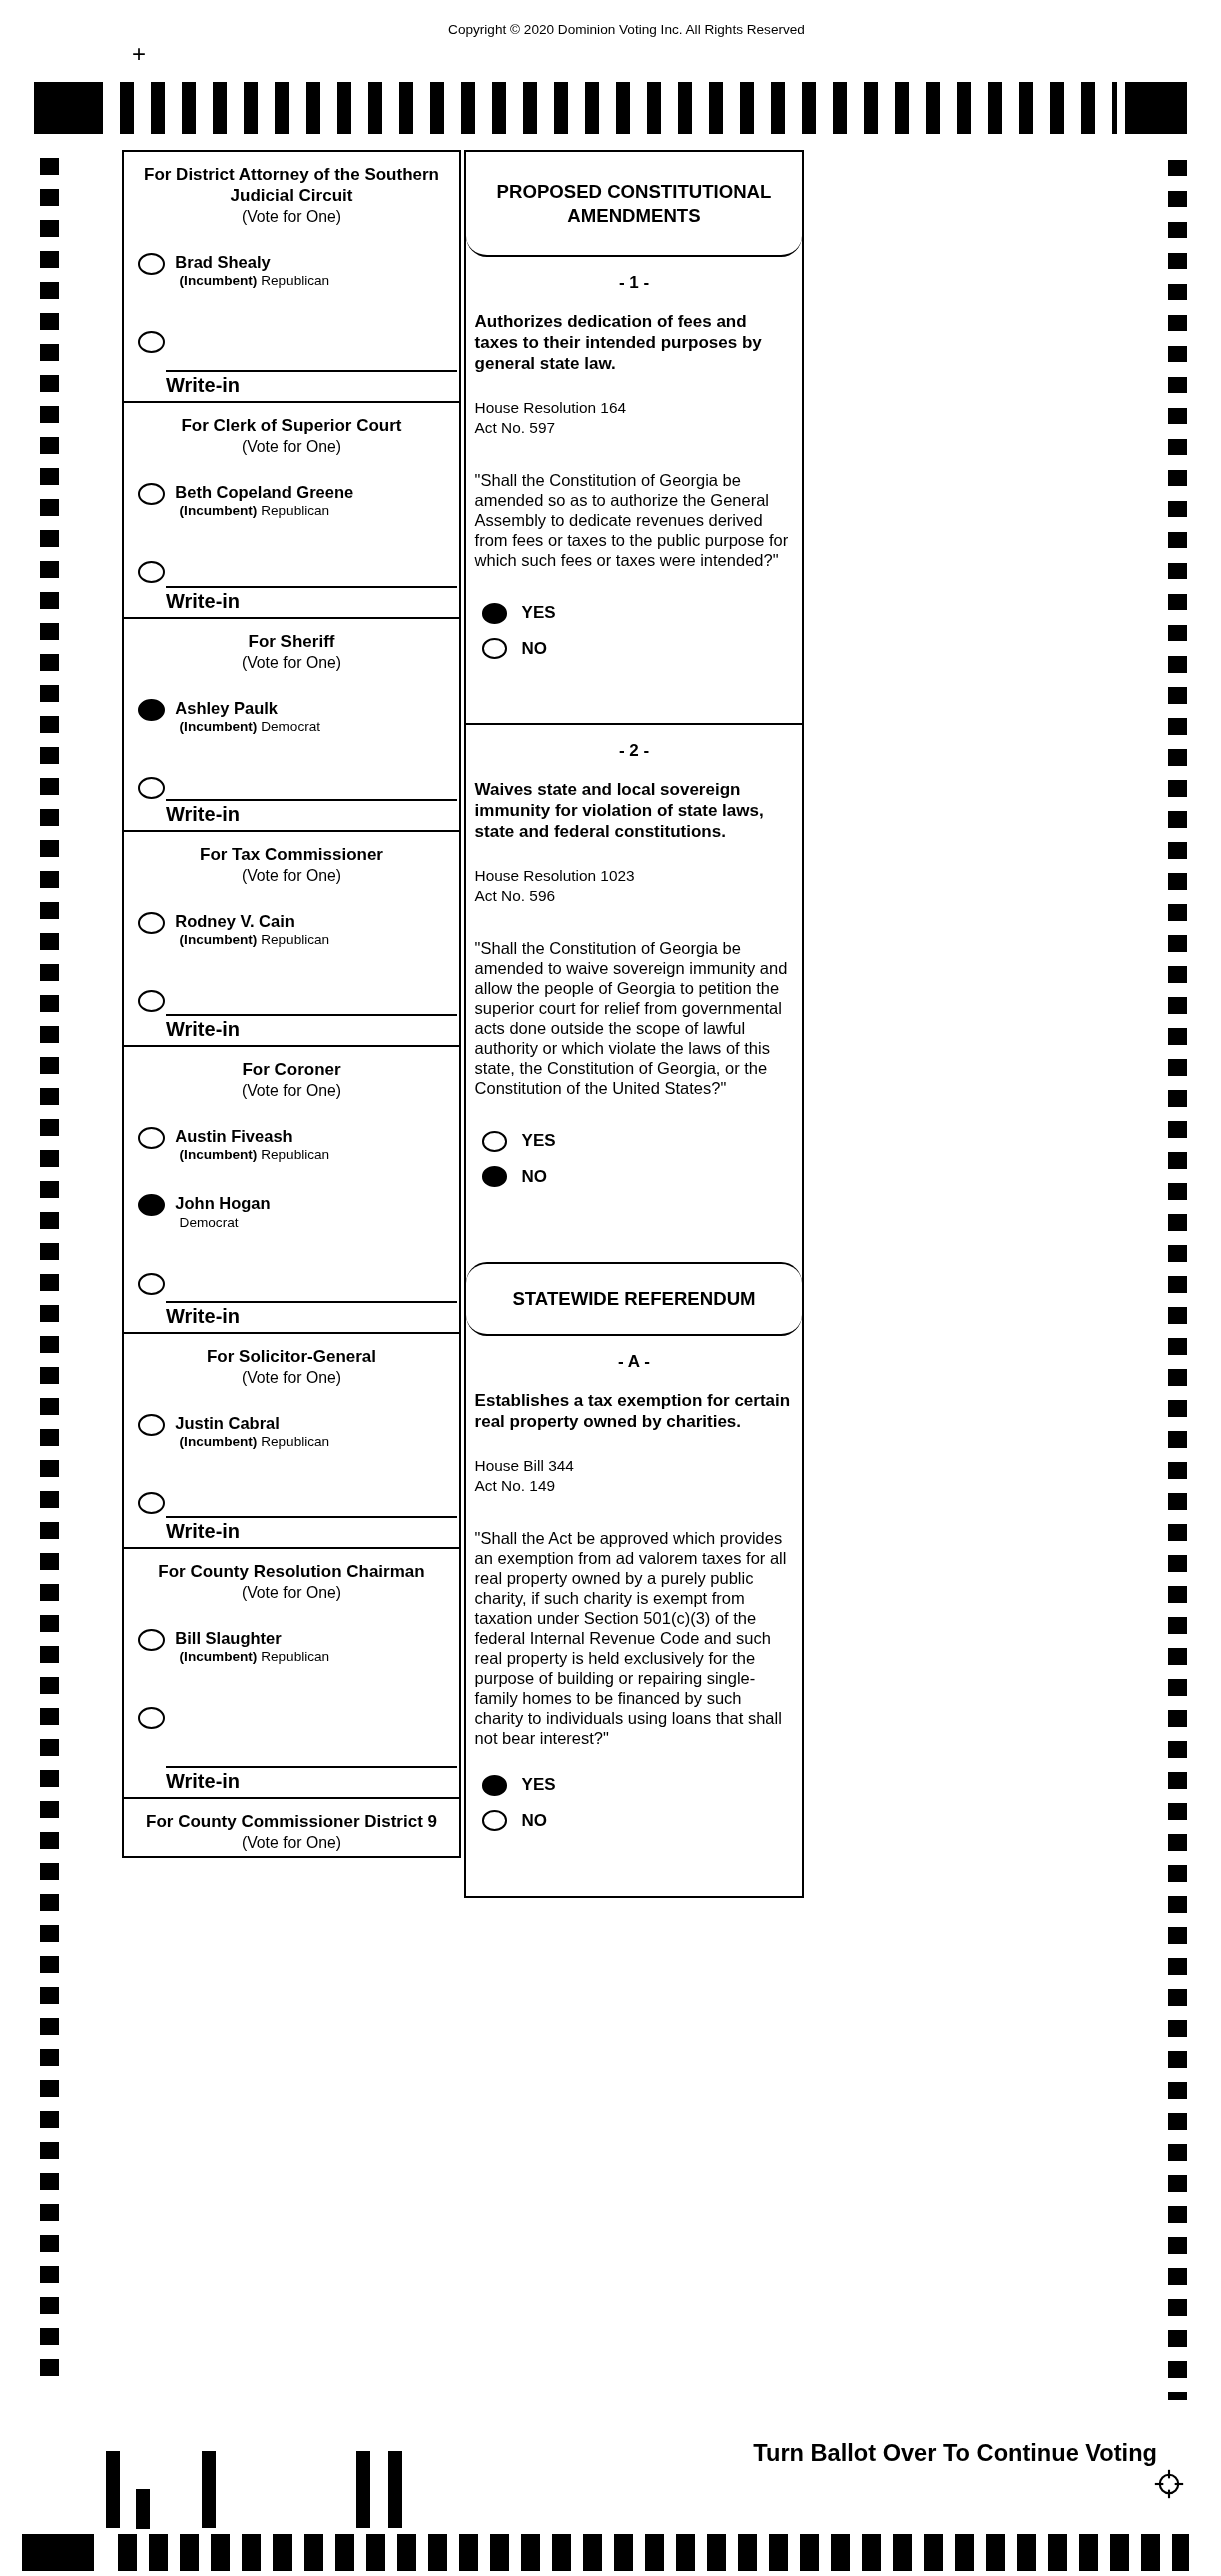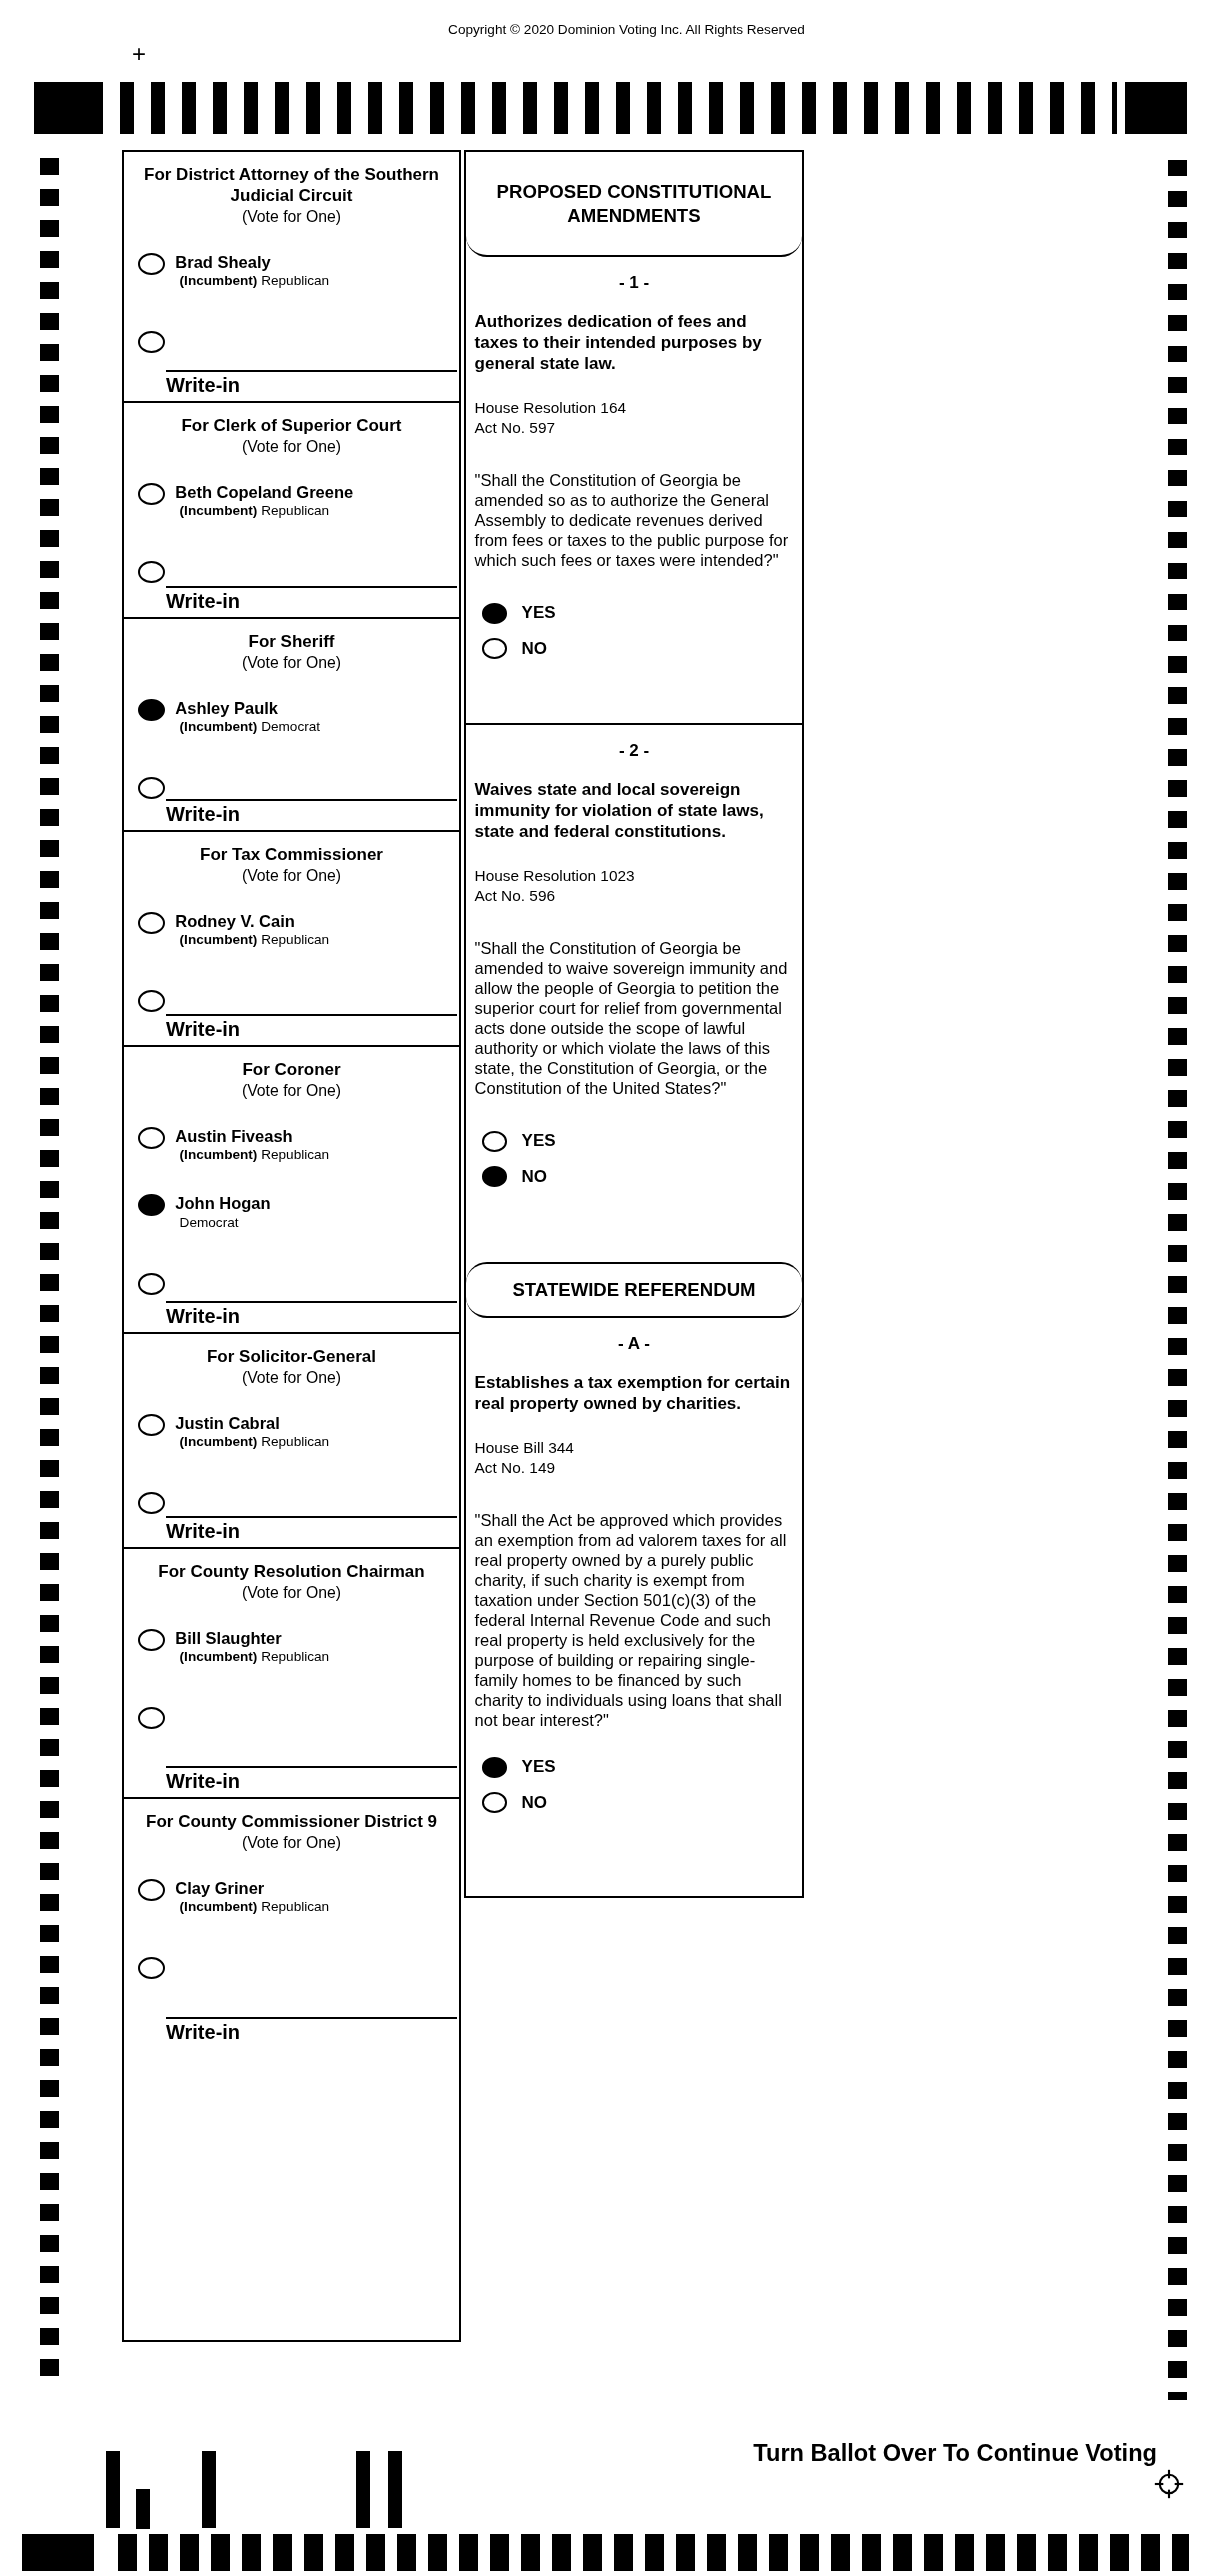--- a/index.html
+++ b/index.html
@@ -14,21 +14,21 @@
   .band-block{position:absolute;background:#000;}
   .top-bars{position:absolute;left:120px;top:82px;width:997px;height:52px;
     background:repeating-linear-gradient(to right,#000 0 14.3px,transparent 14.3px 31px);}
   .bottom-bars{position:absolute;left:118px;top:2534px;width:1071px;height:37px;
     background:repeating-linear-gradient(to right,#000 0 18.6px,transparent 18.6px 31px);}
   .col-marks-left{position:absolute;left:40px;top:158px;width:18.6px;height:2221px;
     background:repeating-linear-gradient(to bottom,#000 0 16.5px,transparent 16.5px 31px);}
   .col-marks-right{position:absolute;left:1168px;top:160px;width:18.6px;height:2240px;
     background:repeating-linear-gradient(to bottom,#000 0 16.5px,transparent 16.5px 31px);}
   
-  .lbox{position:absolute;left:122px;top:150px;width:339px;height:2192px;
+  .lbox{position:absolute;left:122px;top:150px;width:339px;height:1708px;
     border:2.1px solid #000;box-sizing:border-box;overflow:hidden;}
   .rbox{position:absolute;left:464px;top:150px;width:340px;height:1748px;
     border:2.1px solid #000;box-sizing:border-box;overflow:hidden;}
   
   .contest{position:relative;box-sizing:border-box;overflow:hidden;}
   .contest + .contest{border-top:2.1px solid #000;}
   .h348{height:249px}.h302{height:216px}.h298{height:213px}.h300{height:215px}
   .h400{height:287px}.h349{height:250px}.h350{height:251px}
   .c-title{margin:0;padding:11.5px 18.6px 0;text-align:center;font-size:17px;line-height:21px;font-weight:bold;}
   .c-instr{text-align:center;font-size:15.8px;margin-top:2.1px;}
@@ -41,21 +41,21 @@
   .cand-name{font-size:16.5px;font-weight:bold;line-height:18px;}
   .cand-party{font-size:13.6px;padding-left:4.3px;margin-top:2.9px;}
   .cand-party .inc{font-weight:bold;}
   .writein{position:absolute;left:42px;right:2.1px;bottom:4.3px;}
   .wline{border-top:2.1px solid #000;height:0;}
   .wlabel{font-weight:bold;font-size:20px;padding-top:2.1px;}
   
   .rc-header{display:flex;align-items:center;justify-content:center;text-align:center;
     font-weight:bold;font-size:18.6px;line-height:23.6px;box-sizing:border-box;padding:0 29px;border-radius:21px;}
   .rh147{height:105px;border-bottom:2.1px solid #000;}
-  .rh98{height:56px;border-top:2.1px solid #000;border-bottom:2.1px solid #000;}
+  .rh98{height:74px;border-top:2.1px solid #000;border-bottom:2.1px solid #000;}
   .measure{position:relative;box-sizing:border-box;overflow:hidden;}
   .mh651{height:466px}.mh752{height:539px}.mh792{height:567px}
   .m-number{text-align:center;font-weight:bold;font-size:17px;padding-top:15.8px;}
   .m-summary{font-weight:bold;font-size:17px;line-height:21px;margin:18.6px 11.5px 0 8.6px;}
   .m-bill{font-size:15.4px;line-height:20px;margin:24px 0 0 8.6px;}
   .m-question{font-size:16.5px;line-height:20px;margin:31.5px 10px 0 8.6px;}
   .choice-row{display:flex;align-items:center;margin:33px 0 0 15.8px;}
   .choice-row + .choice-row{margin-top:14.3px;}
   .choice-row .oval{width:21.5px;height:17px;}
   .choice-label{font-weight:bold;font-size:17px;margin-left:14.3px;}

